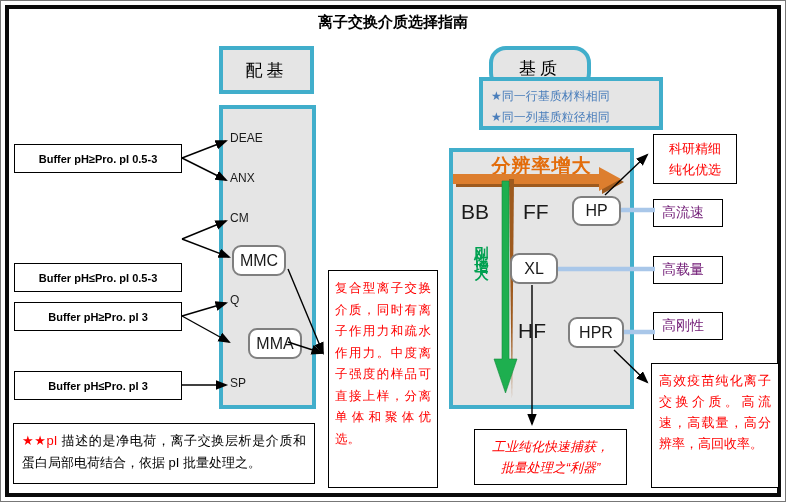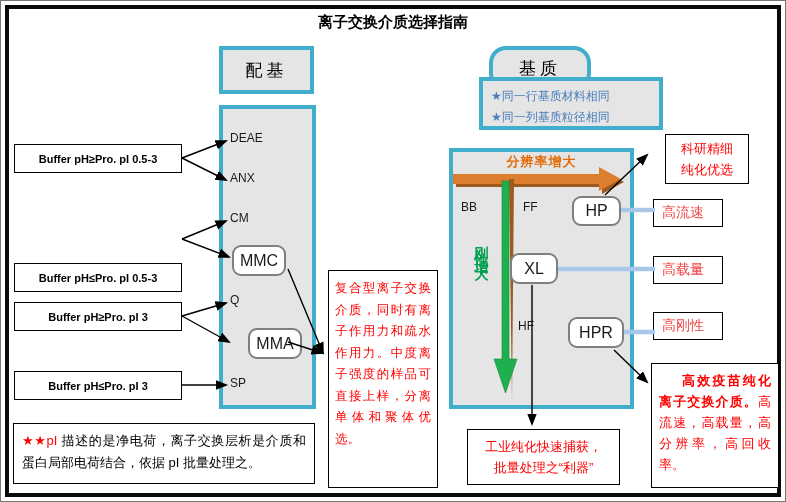--- a/index.html
+++ b/index.html
@@ -11,32 +11,32 @@
   .frame{position:absolute;left:4px;top:4px;right:4px;bottom:4px;border:4px solid #0a0a0a;pointer-events:none;}
   .title{position:absolute;left:0;right:0;top:12px;text-align:center;font-size:15px;font-weight:bold;color:#000;}
   .box{position:absolute;background:#fff;border:1px solid #000;box-sizing:border-box;}
   .cyanbox{position:absolute;background:#e5e5e5;border:4px solid #41AECB;box-sizing:border-box;}
   .roundbox{position:absolute;background:#fff;border:2px solid #7f7f7f;border-radius:9px;box-sizing:border-box;
     display:flex;align-items:center;justify-content:center;font-size:16px;color:#1a1a1a;}
   .hdr{display:flex;align-items:center;justify-content:center;font-size:17px;color:#000;letter-spacing:4px;}
   .bufbox{width:168px;height:29px;display:flex;align-items:center;justify-content:center;
     font-size:11px;font-weight:bold;color:#000;white-space:nowrap;}
   .lig{position:absolute;font-size:12px;color:#1a1a1a;}
-  .cell{position:absolute;font-size:12px;color:#1a1a1a;}
+  .cell{position:absolute;font-size:21px;color:#1a1a1a;}
   .rednote{color:#FF0000;font-size:12.5px;line-height:21.5px;text-align:justify;padding:7px 6px;}
   .bluestars{color:#4A7EBB;font-size:12px;line-height:21px;padding:5px 0 0 8px;}
   .resol{position:absolute;left:448px;top:152px;width:185px;text-align:center;
-    font-size:13px;font-weight:bold;color:#E36C0A;letter-spacing:1px;}
+    font-size:19px;font-weight:bold;color:#E36C0A;letter-spacing:1px;}
   .rigid{position:absolute;left:472px;top:234px;writing-mode:vertical-rl;
     font-size:14px;font-weight:bold;color:#00A050;letter-spacing:7px;}
-  .outbox{display:flex;align-items:center;font-size:14px;color:#ef4444;padding-left:8px;box-sizing:border-box;}
+  .outbox{display:flex;align-items:center;font-size:14px;color:#701a75;padding-left:8px;box-sizing:border-box;}
   .redcenter{display:flex;flex-direction:column;align-items:center;justify-content:center;
-    color:#FF0000;font-size:13px;line-height:21px;margin-left:12px;}
+    color:#FF0000;font-size:13px;line-height:21px;}
   .vaccine{color:#FF0000;font-size:13px;line-height:21px;text-align:justify;padding:6px 7px;}
-  .vaccine .b{font-weight:bold;margin-left:23px;}
+  .vaccine .b{font-weight:normal;}
   .footnote{font-size:13px;line-height:22px;color:#000;padding:6px 8px;text-align:justify;}
   .footnote .red{color:#FF0000;}
   svg.overlay{position:absolute;left:0;top:0;z-index:6;pointer-events:none;}
   .abovelines{z-index:7;}
 </style>
 </head>
 <body>
 
 <div class="stage">
   <div class="frame"></div>
@@ -110,21 +110,21 @@
   <div class="box outbox" style="left:652px;top:255px;width:70px;height:28px;">
     <span>高载量</span>
   </div>
   <div class="box outbox" style="left:652px;top:311px;width:70px;height:28px;">
     <span>高刚性</span>
   </div>
   <div class="box vaccine" style="left:650px;top:362px;width:128px;height:125px;">
     <span class="b">高效疫苗纯化离子交换介质。</span><span>高流速，高载量，高分辨率，高回收率。</span>
   </div>
 
-  <div class="box redcenter" style="left:454px;top:428px;width:153px;height:56px;">
+  <div class="box redcenter" style="left:473px;top:428px;width:153px;height:56px;font-style:italic;">
     <div>工业纯化快速捕获，</div>
     <div>批量处理之“利器”</div>
   </div>
   <div class="box footnote" style="left:12px;top:422px;width:302px;height:61px;">
     <span class="red">★★pI </span><span>描述的是净电荷，离子交换层析是介质和蛋白局部电荷结合，依据 pI 批量处理之。</span>
   </div>
 
   <svg class="overlay" width="786" height="502">
     <defs>
       <marker id="ah" markerWidth="10" markerHeight="8" refX="7.5" refY="3.5" orient="auto">

